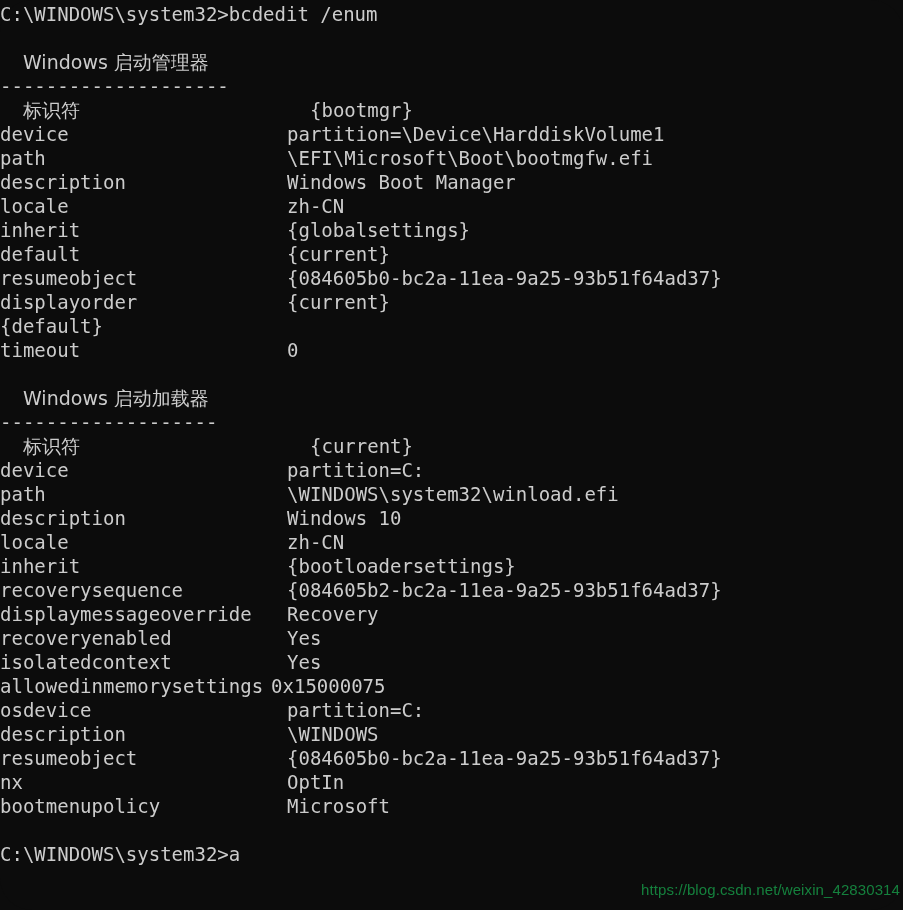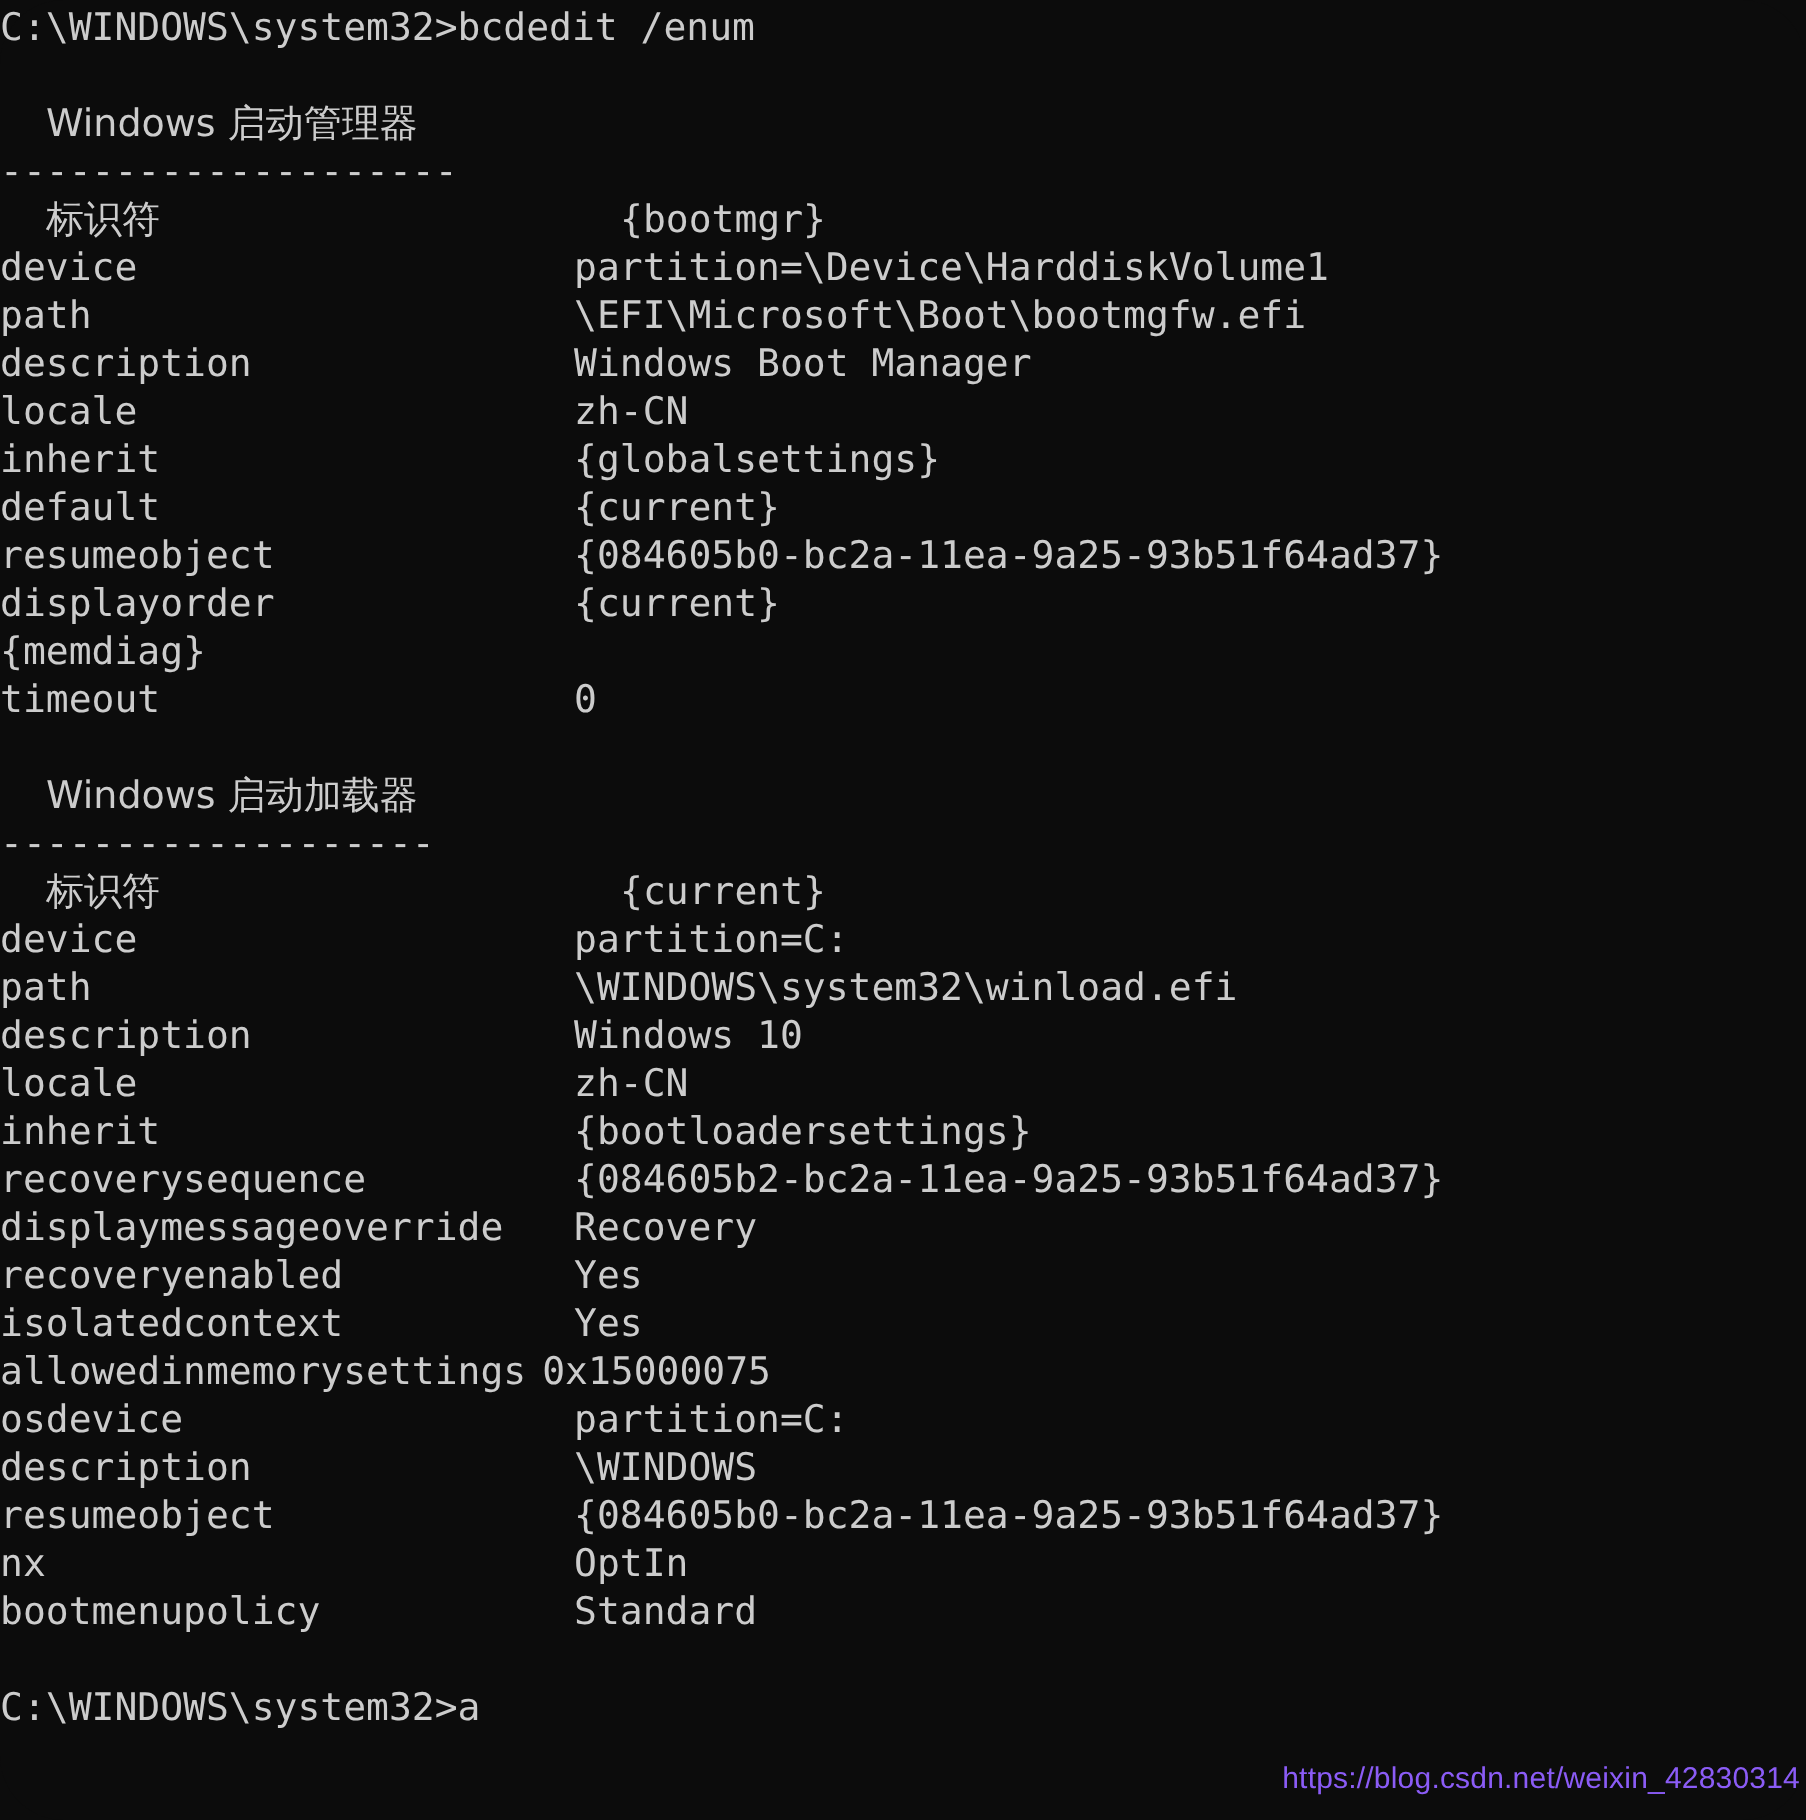--- a/index.html
+++ b/index.html
@@ -78,21 +78,21 @@
     height: 24px;
     line-height: 24px;
     white-space: pre;
     display: block;
   }
 
   #watermark {
     position: absolute;
     right: 3px;
     top: 881px;
-    color: #8b5cf6;
+    color: #15803d;
     font-family: "Liberation Sans", "DejaVu Sans", sans-serif;
     font-size: 15px;
     line-height: 18px;
     letter-spacing: 0.1px;
     white-space: nowrap;
   }
 </style>
 </head>
 <body>
 
@@ -134,21 +134,21 @@
   </div>
   <div class="kv">
     <span class="k">resumeobject</span>
     <span class="v">{084605b0-bc2a-11ea-9a25-93b51f64ad37}</span>
   </div>
   <div class="kv">
     <span class="k">displayorder</span>
     <span class="v">{current}</span>
   </div>
   <div class="kv">
-    <span class="v">{memdiag}</span>
+    <span class="v">{default}</span>
   </div>
   <div class="kv">
     <span class="k">timeout</span>
     <span class="v">0</span>
   </div>
 
   <div class="blank"></div>
 
   <div class="line cjk">Windows 启动加载器</div>
   <div class="sep">-------------------</div>
@@ -208,21 +208,21 @@
   <div class="kv">
     <span class="k">resumeobject</span>
     <span class="v">{084605b0-bc2a-11ea-9a25-93b51f64ad37}</span>
   </div>
   <div class="kv">
     <span class="k">nx</span>
     <span class="v">OptIn</span>
   </div>
   <div class="kv">
     <span class="k">bootmenupolicy</span>
-    <span class="v">Standard</span>
+    <span class="v">Microsoft</span>
   </div>
 
   <div class="blank"></div>
 
   <div class="line">C:\WINDOWS\system32&gt;a</div>
 
 </div>
 
 <div id="watermark">https://blog.csdn.net/weixin_42830314</div>
 

